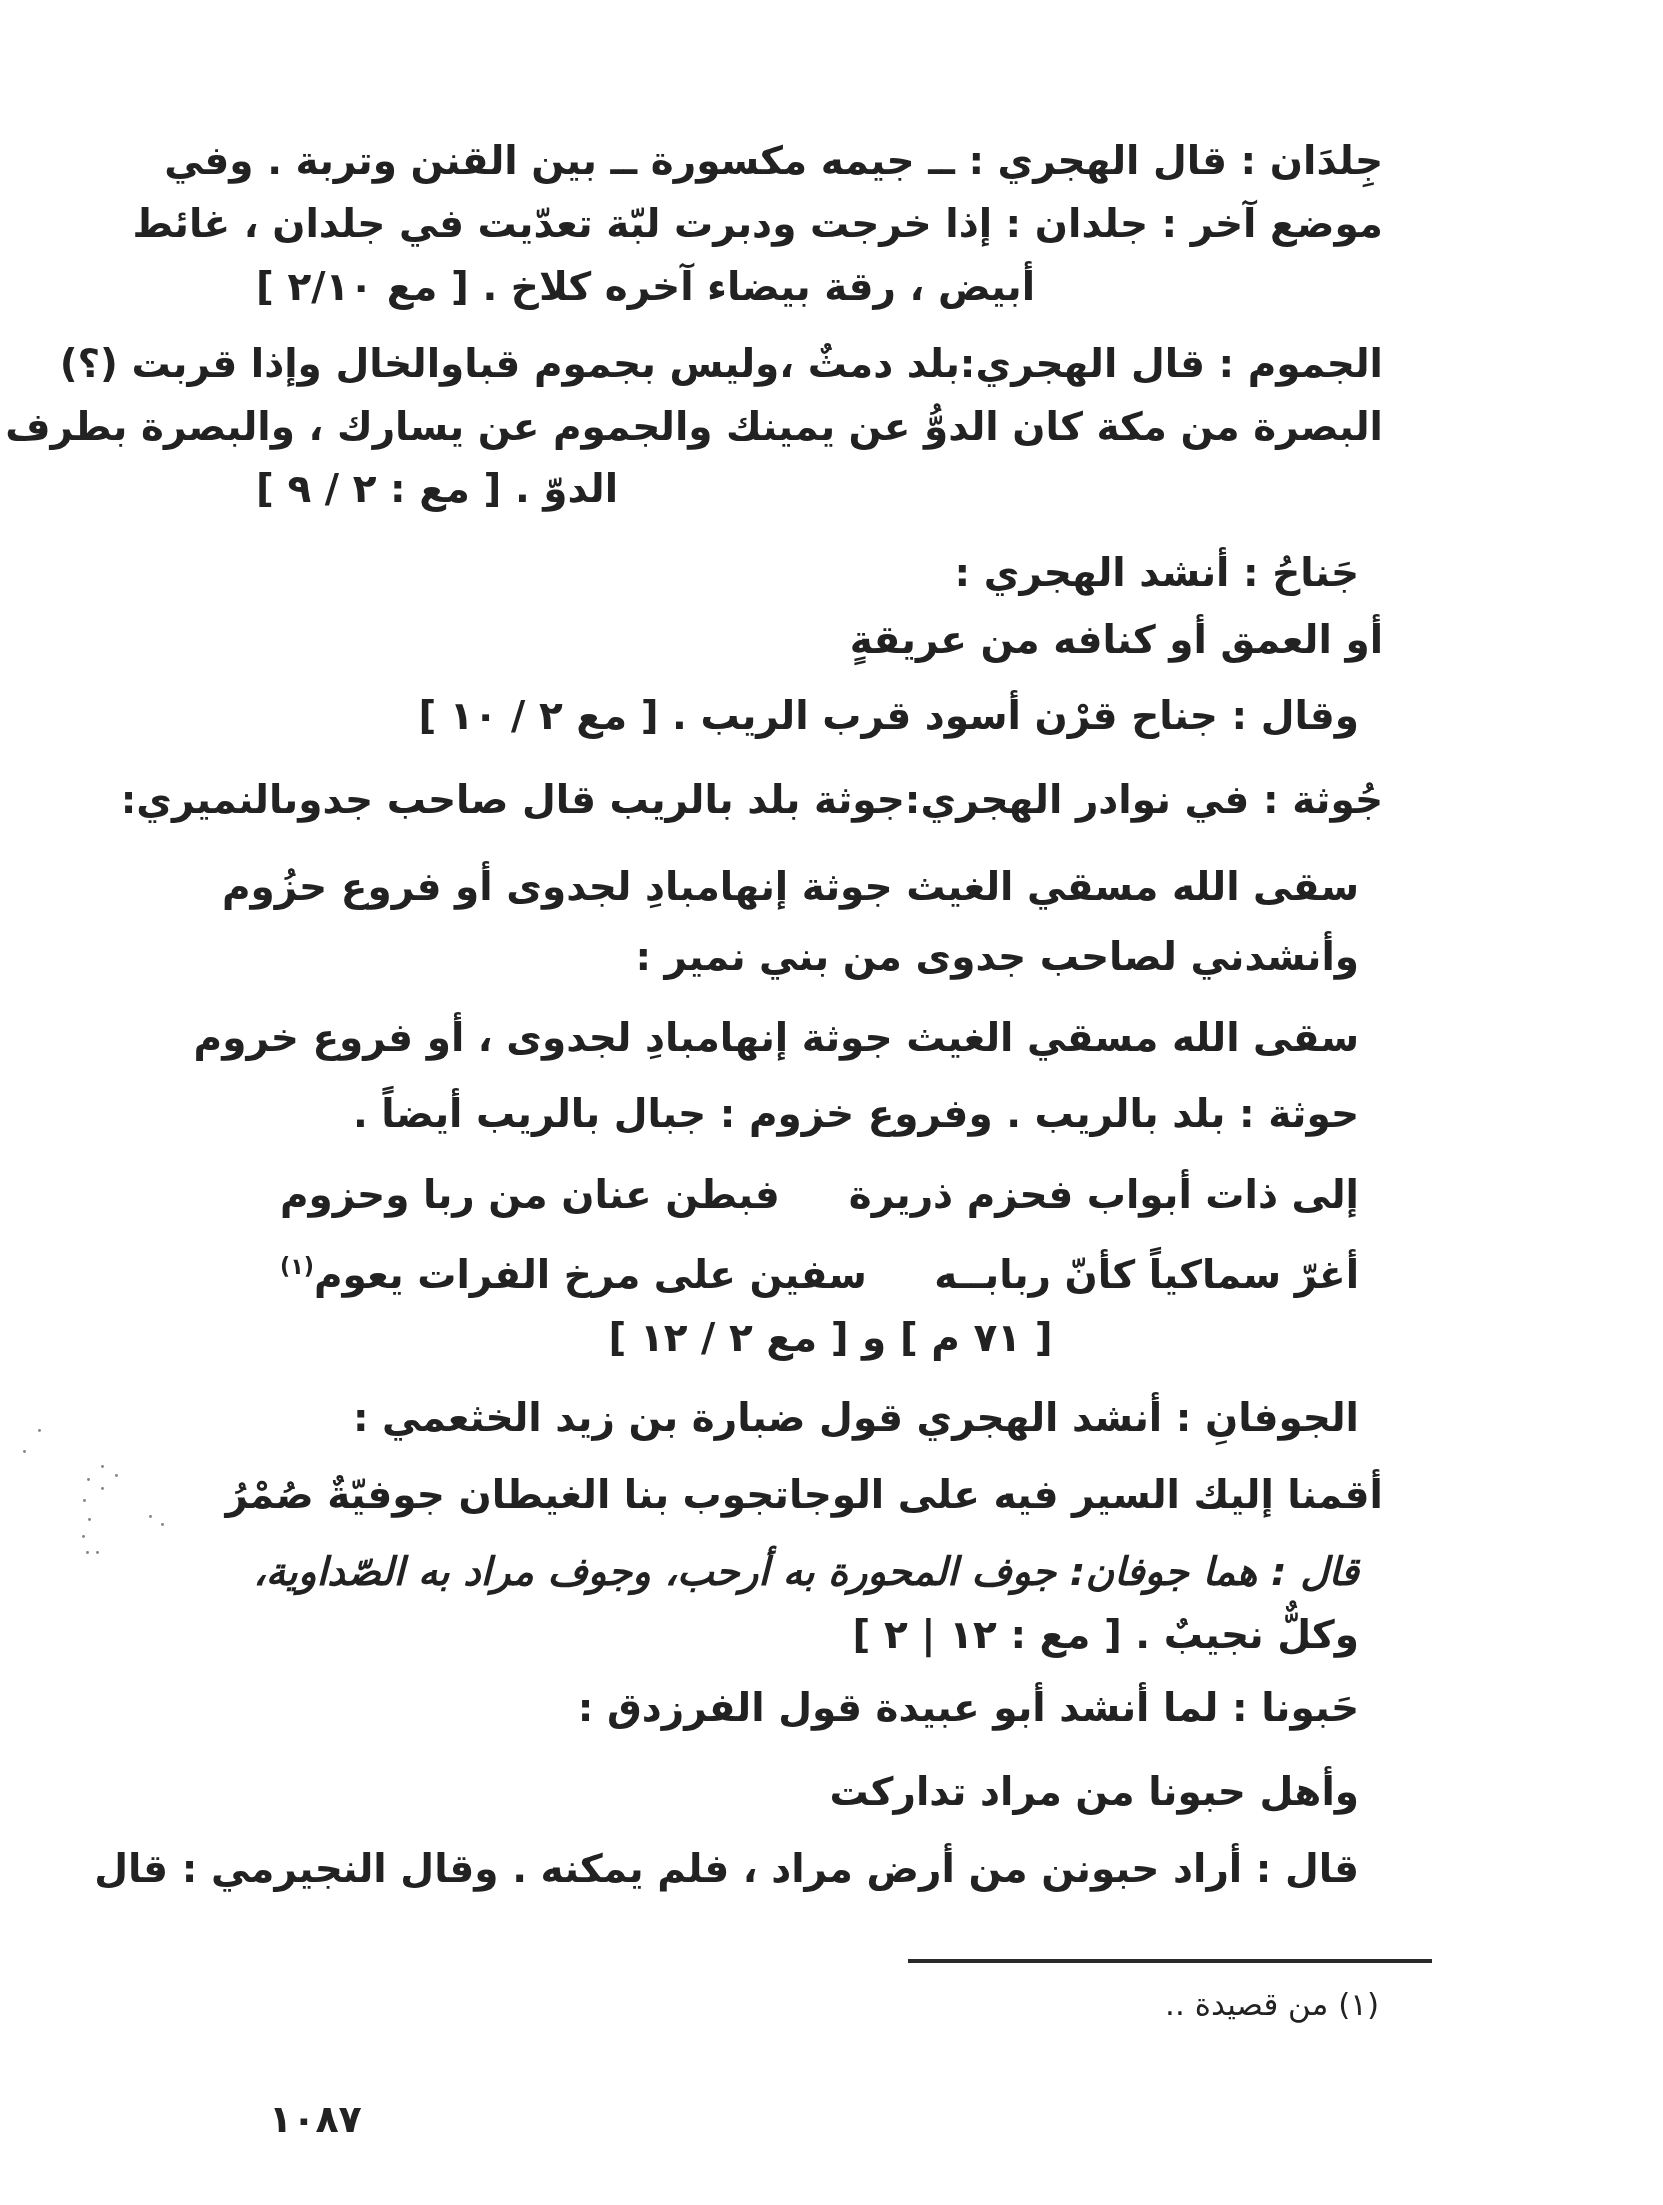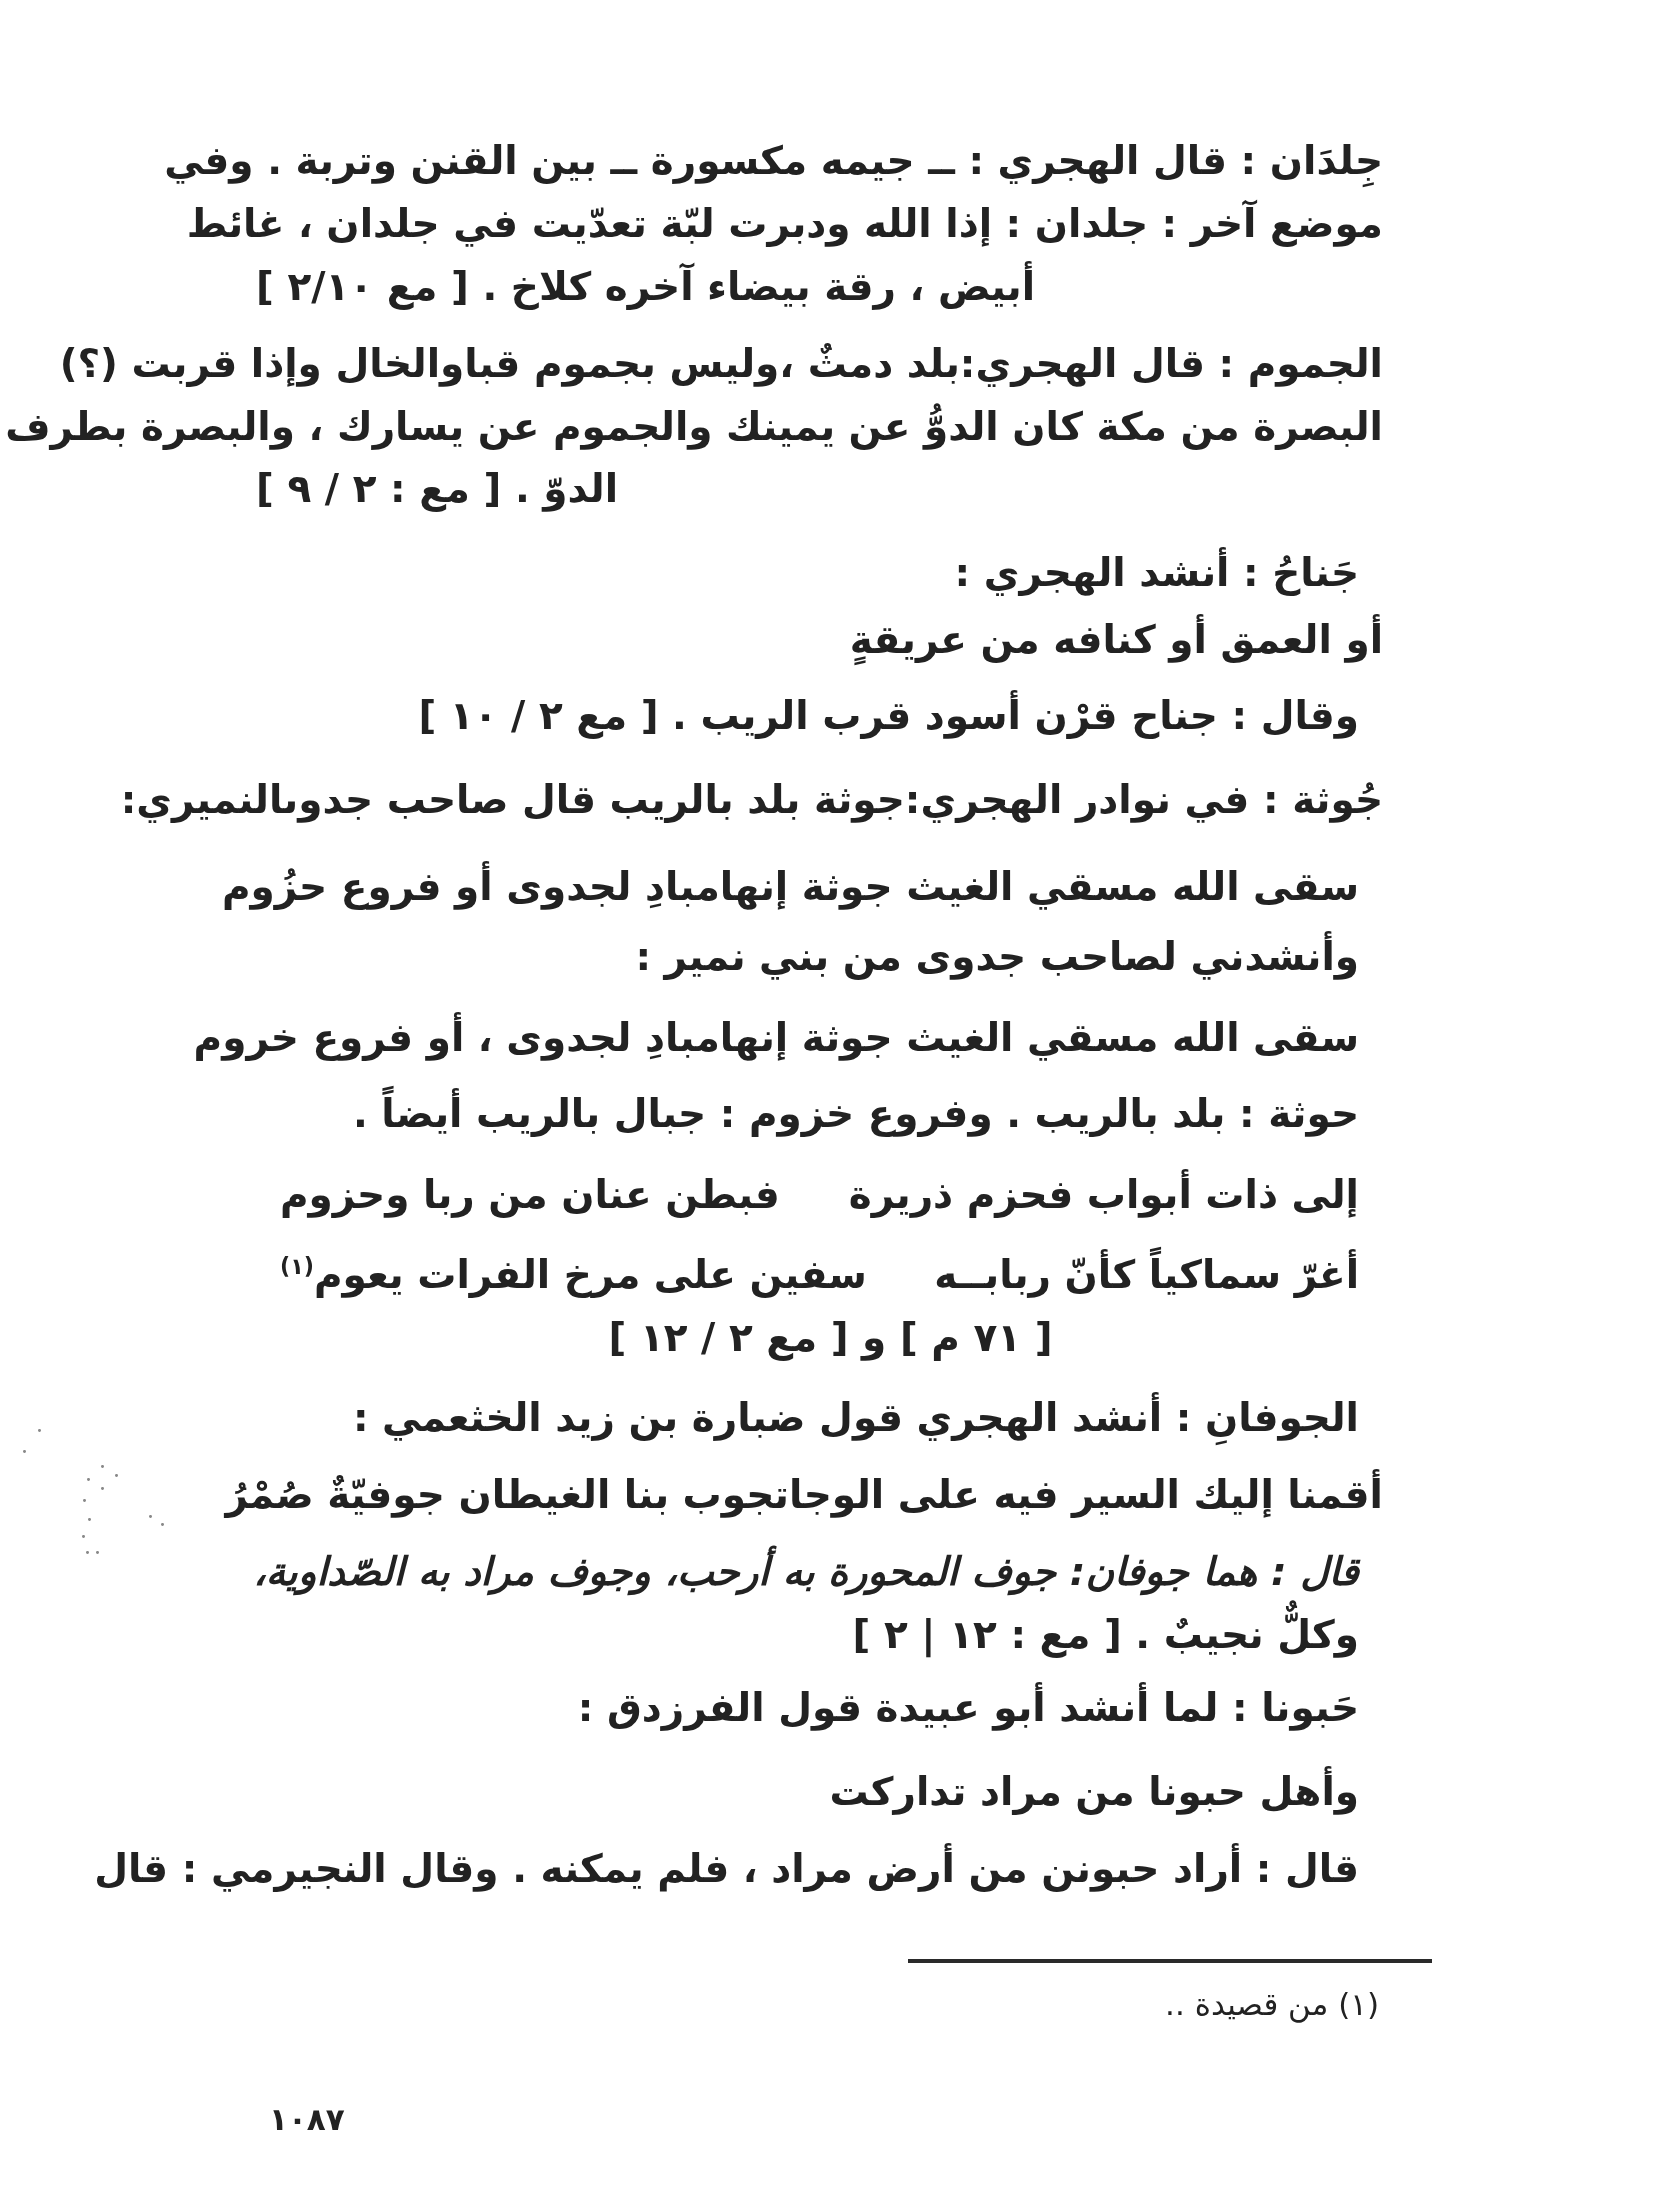--- a/index.html
+++ b/index.html
@@ -25,32 +25,32 @@
   .center { left: 265px; width: 1131px; text-align: center; }
   .rule {
     position: absolute; left: 908px; top: 1959px; width: 524px; height: 3.5px; background: #2a2a2a;
   }
   .footnote {
     position: absolute; right: 273px; top: 1980px; direction: rtl;
     font-size: 31px; font-weight: normal; line-height: 49px; color: #222222; white-space: nowrap;
   }
   .pageno {
     position: absolute; left: 269px; top: 2095px; direction: rtl;
-    font-size: 31px; font-weight: bold; line-height: 49px; color: #222222; letter-spacing: 1.4px;
+    font-size: 38px; font-weight: bold; line-height: 49px; color: #222222; letter-spacing: 1.4px;
   }
   sup.fn { font-size: 22.3px; vertical-align: super; line-height: 0; }
   .speck { position: absolute; width: 2.8px; height: 2.8px; border-radius: 50%; background: #888; }
 </style>
 </head>
 <body>
 
 <div class="page">
 
   <div class="line full" style="top:129px;">جِلدَان : قال الهجري :  ــ جيمه مكسورة ــ بين القنن وتربة . وفي</div>
-  <div class="line full" style="top:192px;">موضع آخر : جلدان :  إذا الله ودبرت لبّة تعدّيت في جلدان ، غائط</div>
+  <div class="line full" style="top:192px;">موضع آخر : جلدان :  إذا خرجت ودبرت لبّة تعدّيت في جلدان ، غائط</div>
   <div class="line right" style="top:255px;">أبيض ، رقة بيضاء آخره كلاخ . [ مع ٢/١٠ ]</div>
 
   <div class="line full" style="top:332px;">الجموم : قال الهجري:بلد دمثٌ ،وليس بجموم قباوالخال وإذا قربت (؟)</div>
   <div class="line full" style="top:395px;">البصرة من مكة كان الدوُّ عن يمينك والجموم عن يسارك ، والبصرة بطرف</div>
   <div class="line right" style="top:457px;">الدوّ . [ مع : ٢ / ٩ ]</div>
 
   <div class="line indent" style="top:541px;">جَناحُ : أنشد الهجري :</div>
 
   <div class="verse" style="top:608px; right:269px; width:1131px;">
     <span class="hemi">أو العمق أو كنافه من عريقةٍ</span>

